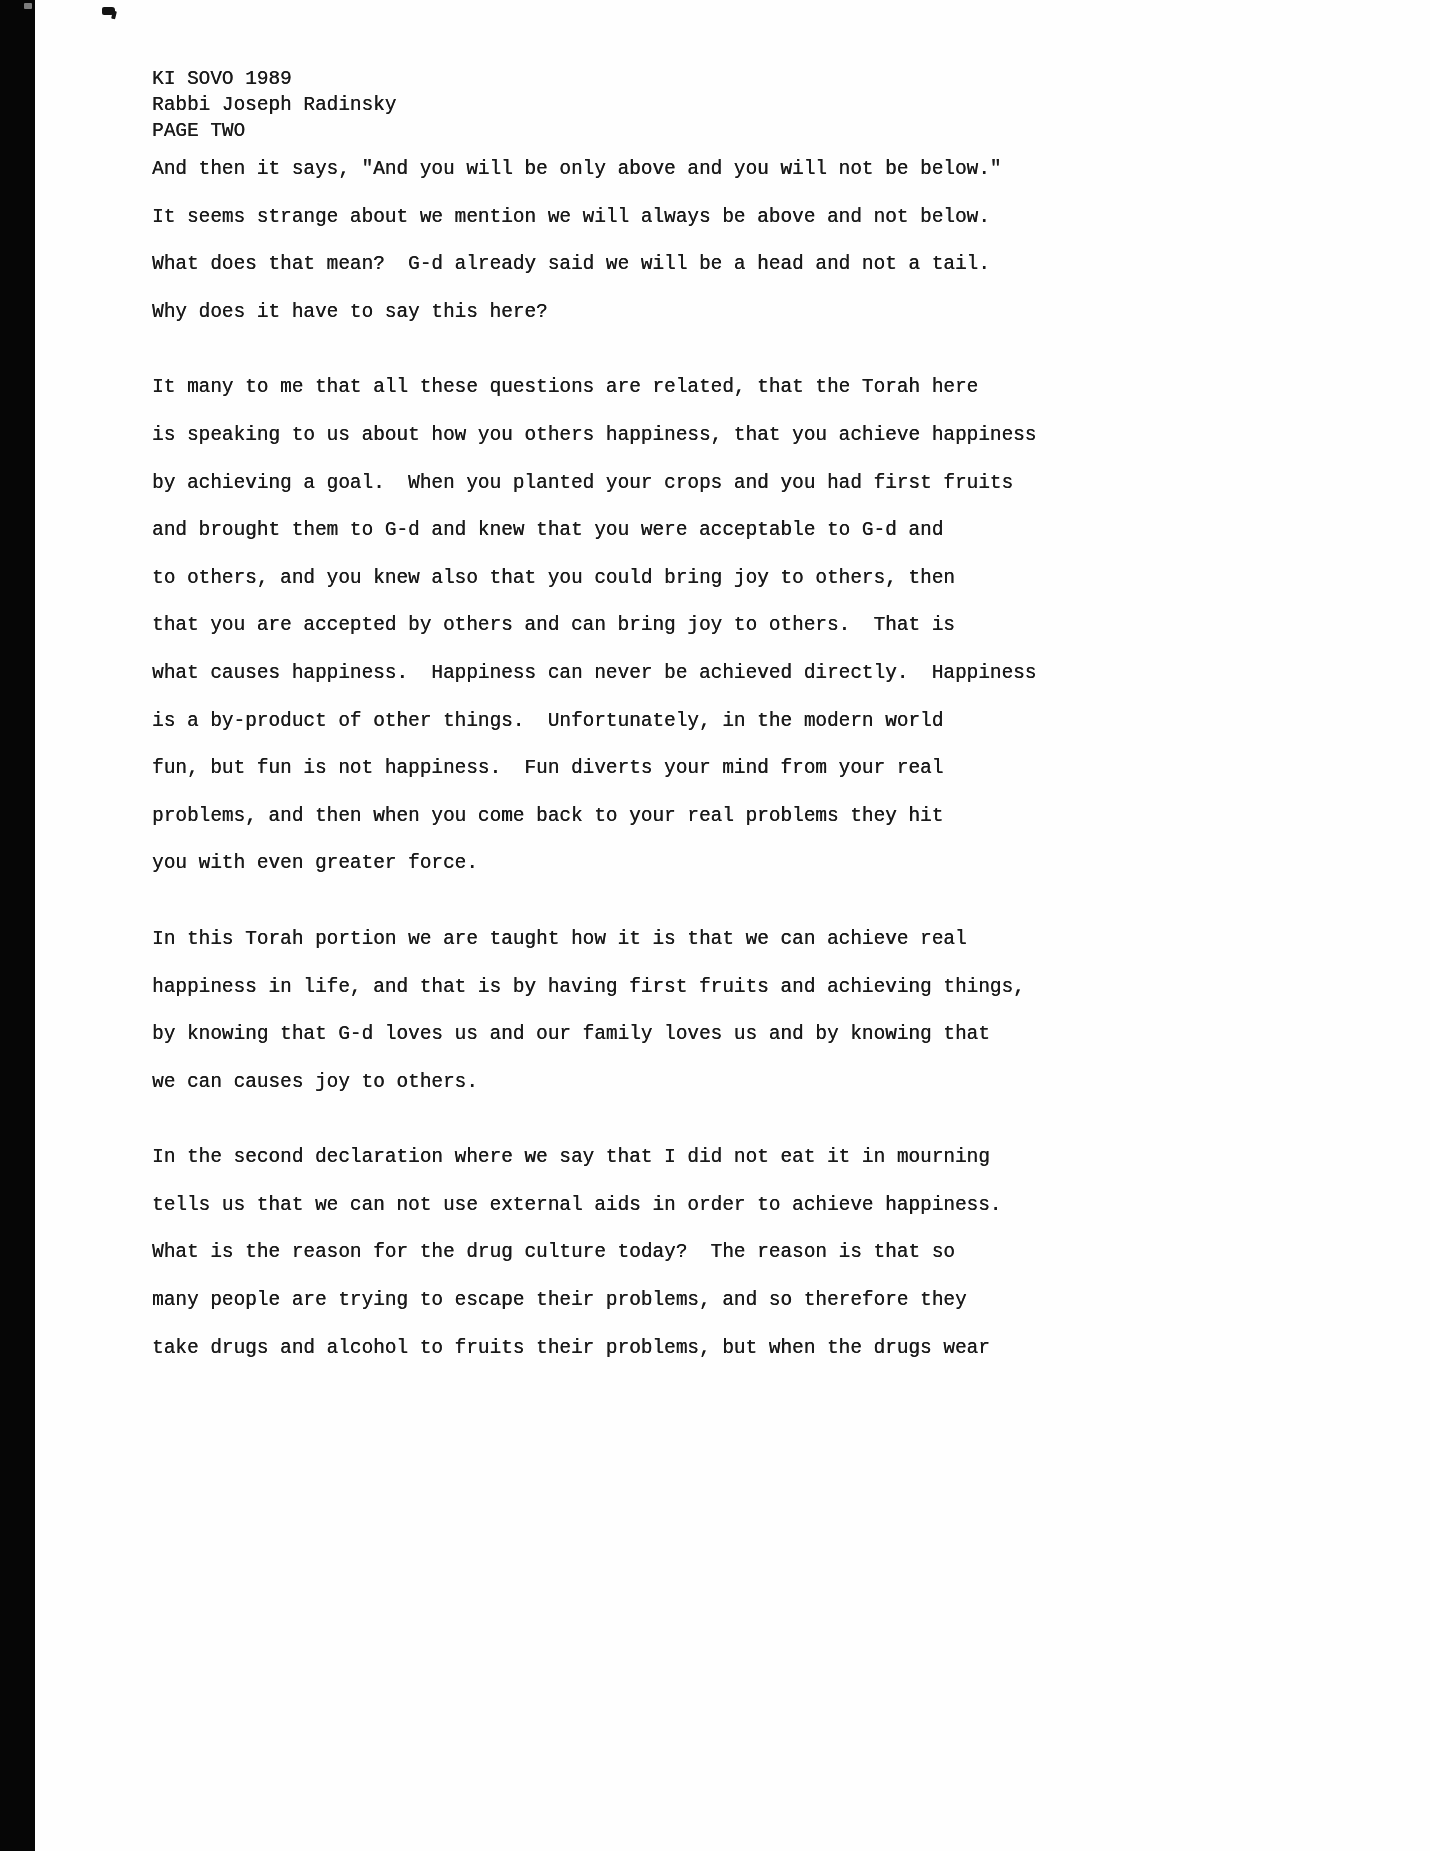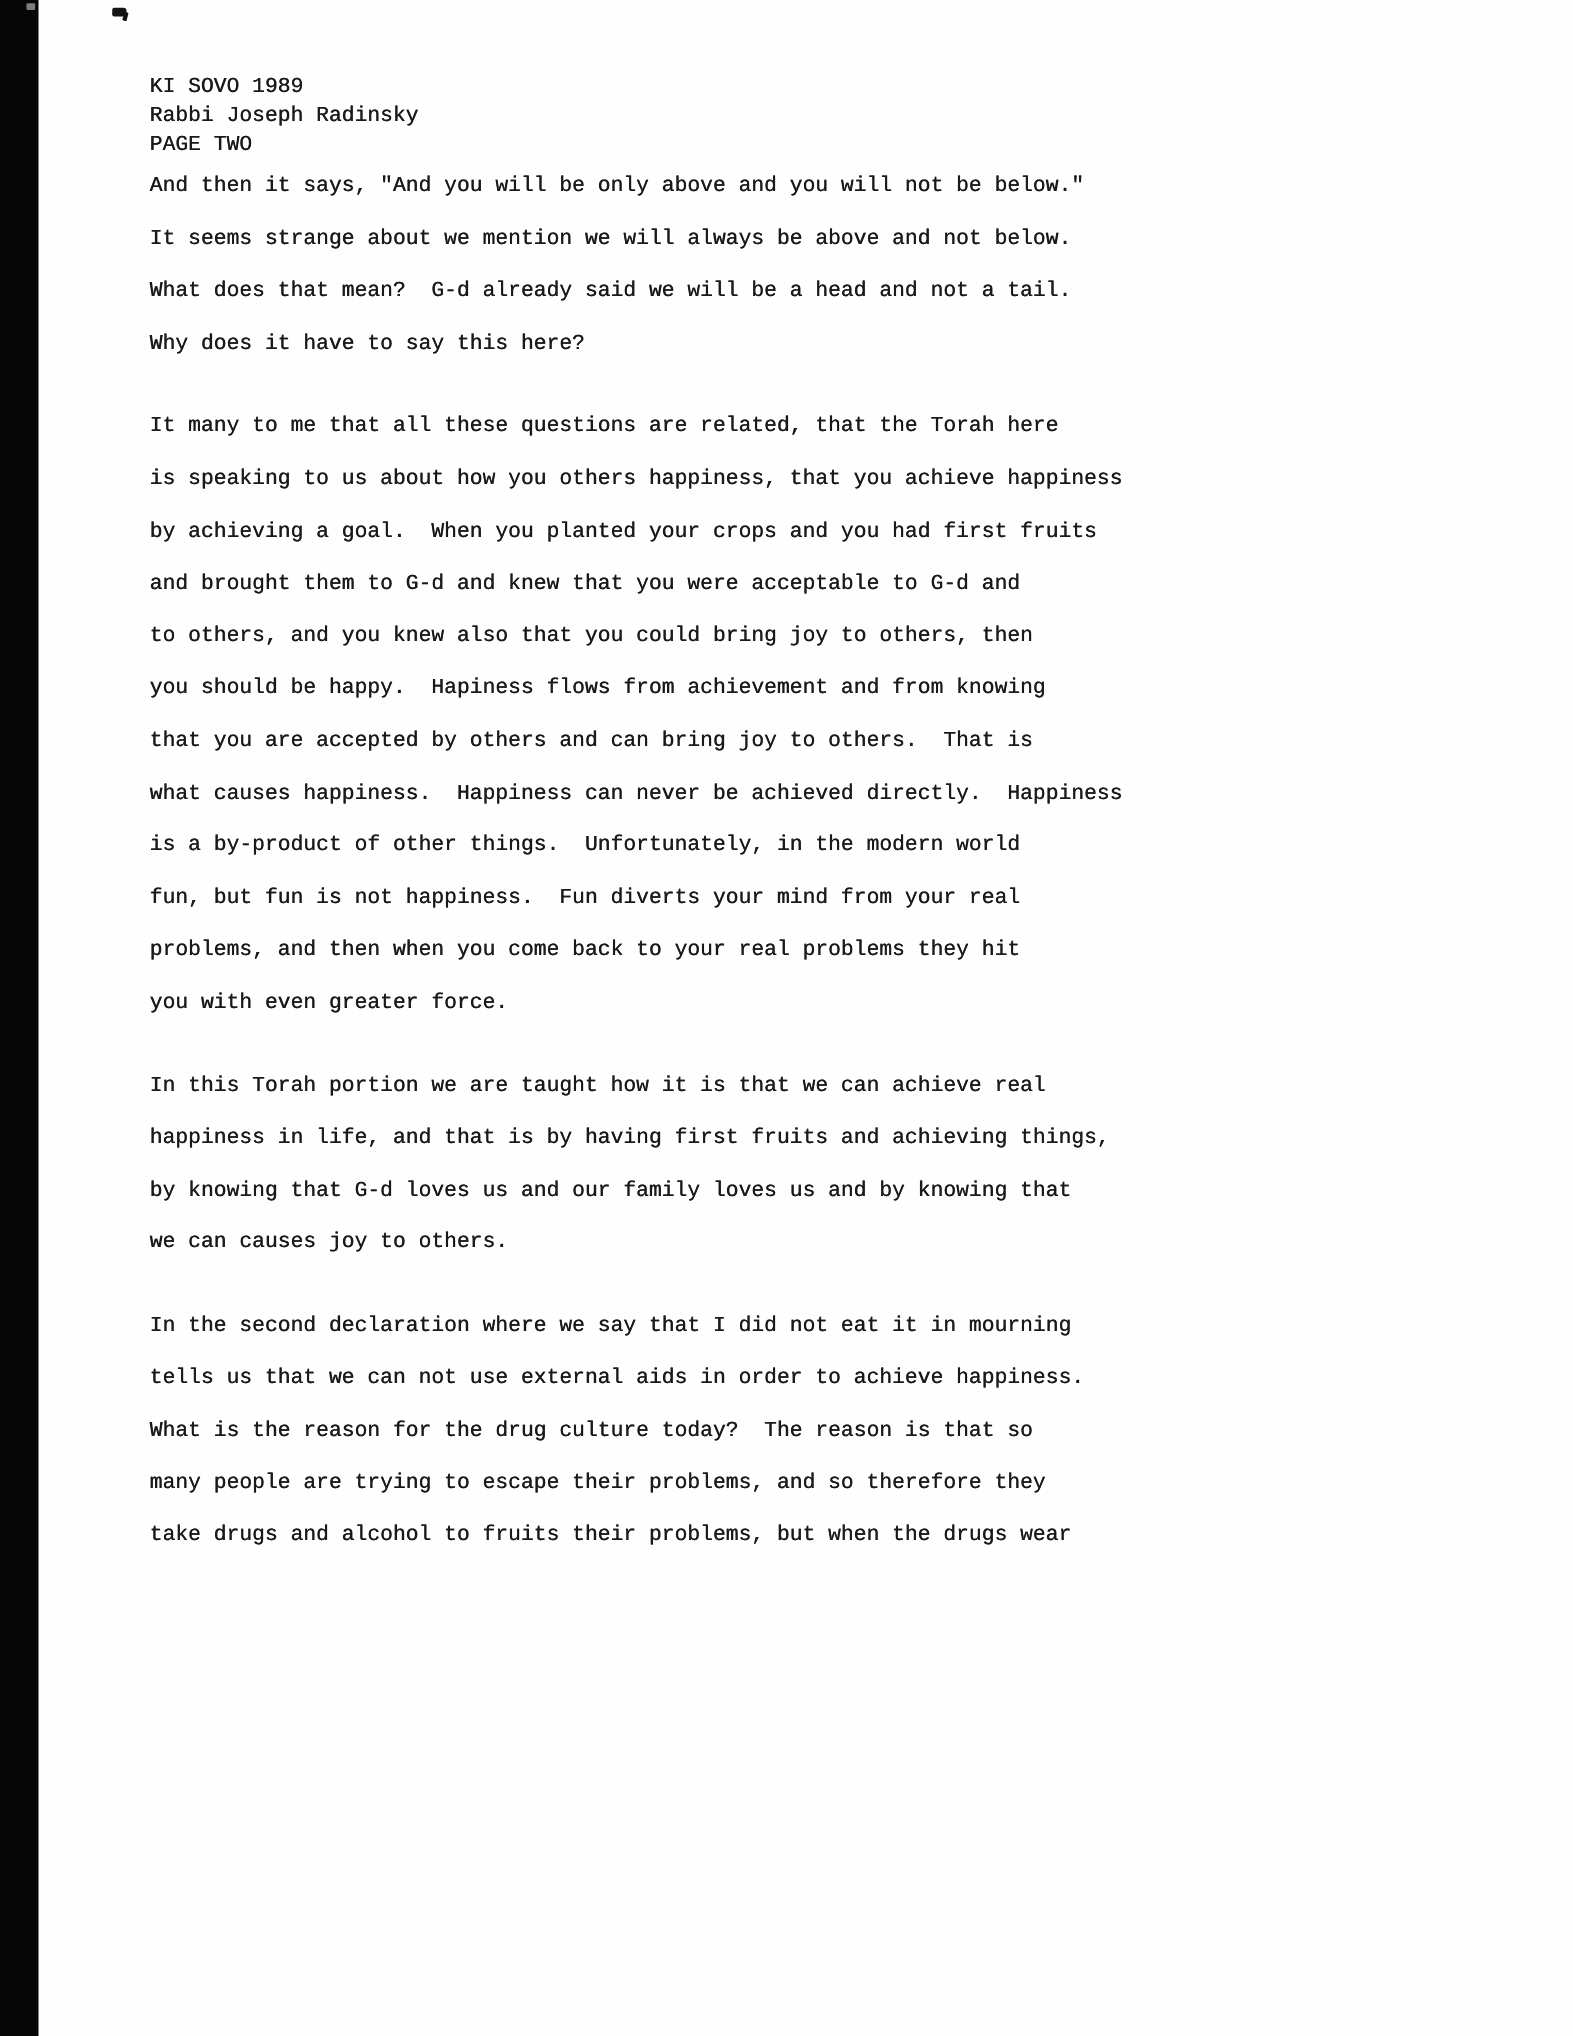--- a/index.html
+++ b/index.html
@@ -34,21 +34,21 @@
   }
   .speck-2::after{
     content:"";
     position:absolute;left:10px;top:4px;
     width:4px;height:8px;
     background:#141414;
     border-radius:1px;
     transform:rotate(14deg);
   }
   .content{
-    position:absolute;left:136px;top:66px;width:1150px;
+    position:absolute;left:152px;top:66px;width:1150px;
     color:#1a1a1a;
   }
   .header-line{
     font-size:19.4px;
     line-height:26px;
     white-space:pre;
     text-shadow:0.3px 0 0 currentColor;
   }
   .doc-body{margin-top:2px;}
   .paragraph + .paragraph{margin-top:28px;}
@@ -78,21 +78,20 @@
           <div class="body-line">It seems strange about we mention we will always be above and not below.</div>
           <div class="body-line">What does that mean?  G-d already said we will be a head and not a tail.</div>
           <div class="body-line">Why does it have to say this here?</div>
         </div>
         <div class="paragraph">
           <div class="body-line">It many to me that all these questions are related, that the Torah here</div>
           <div class="body-line">is speaking to us about how you others happiness, that you achieve happiness</div>
           <div class="body-line">by achieving a goal.  When you planted your crops and you had first fruits</div>
           <div class="body-line">and brought them to G-d and knew that you were acceptable to G-d and</div>
           <div class="body-line">to others, and you knew also that you could bring joy to others, then</div>
-          <div class="body-line">you should be happy.  Hapiness flows from achievement and from knowing</div>
           <div class="body-line">that you are accepted by others and can bring joy to others.  That is</div>
           <div class="body-line">what causes happiness.  Happiness can never be achieved directly.  Happiness</div>
           <div class="body-line">is a by-product of other things.  Unfortunately, in the modern world</div>
           <div class="body-line">fun, but fun is not happiness.  Fun diverts your mind from your real</div>
           <div class="body-line">problems, and then when you come back to your real problems they hit</div>
           <div class="body-line">you with even greater force.</div>
         </div>
         <div class="paragraph">
           <div class="body-line">In this Torah portion we are taught how it is that we can achieve real</div>
           <div class="body-line">happiness in life, and that is by having first fruits and achieving things,</div>

